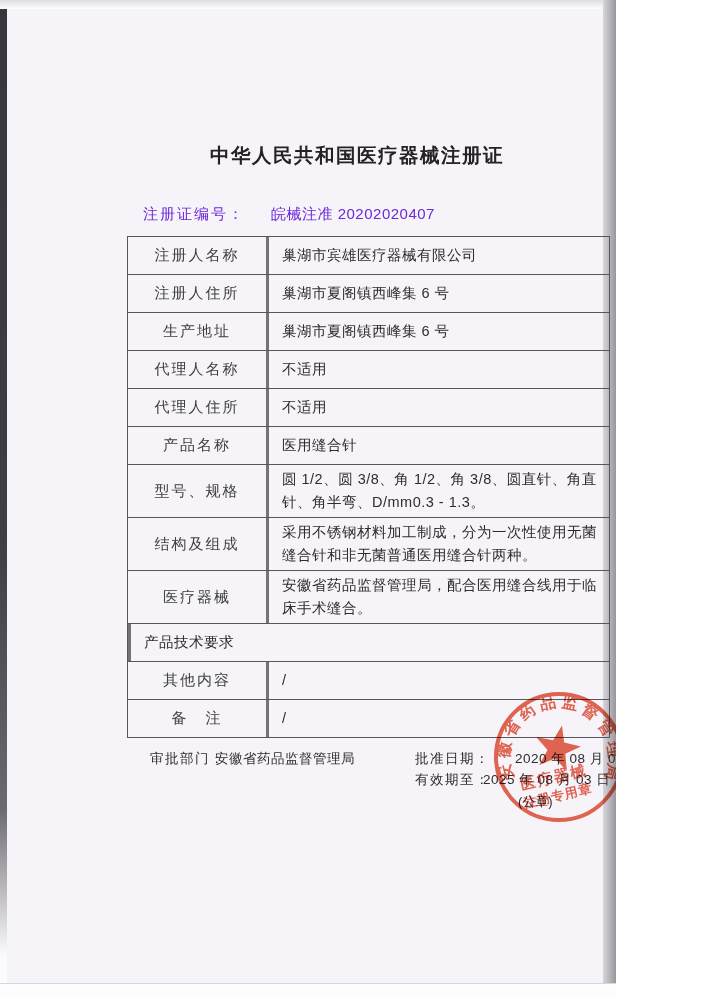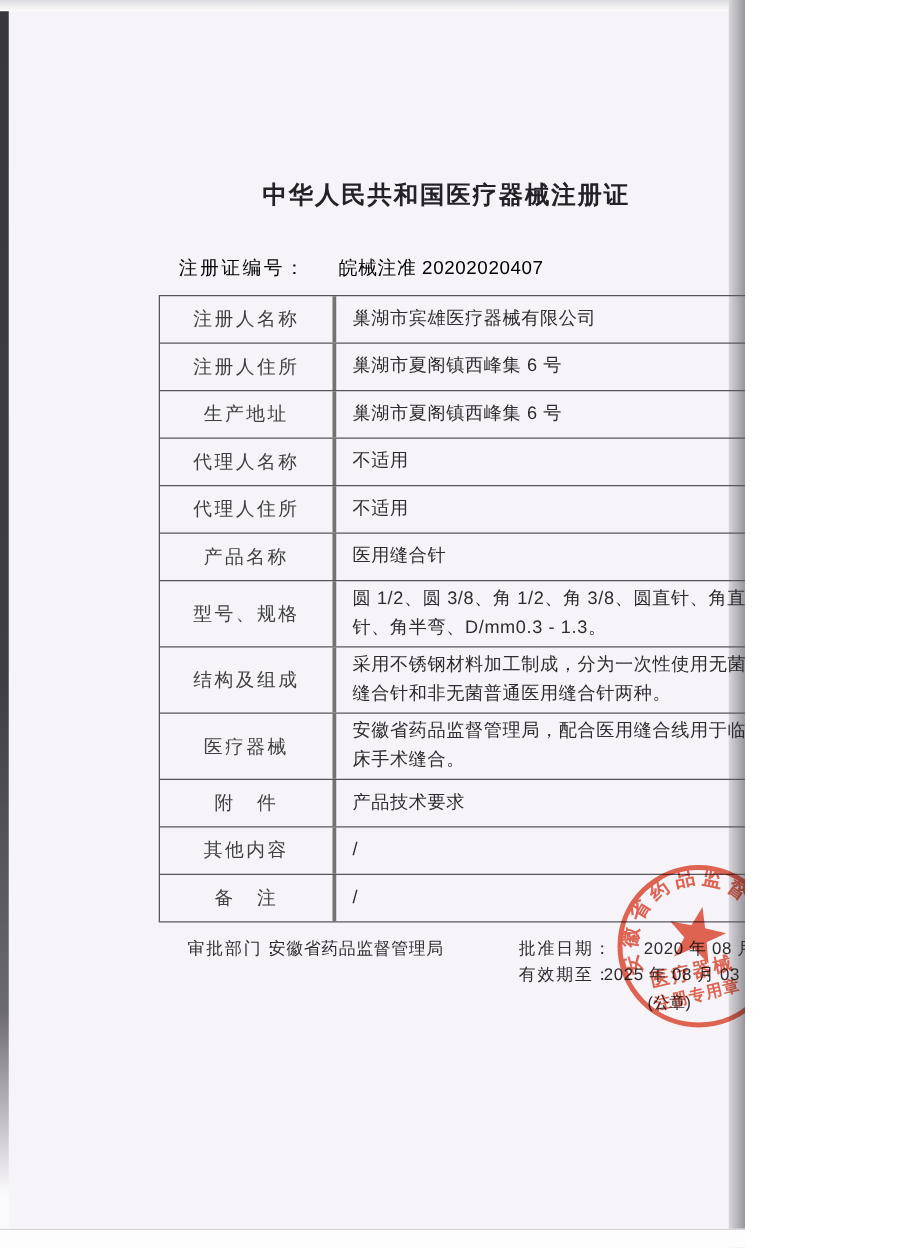--- a/index.html
+++ b/index.html
@@ -1,28 +1,28 @@
 <!DOCTYPE html>
 <html><head>
 <meta charset="utf-8">
 <style>
   html,body{margin:0;padding:0;background:#ffffff;}
   body{width:720px;height:998px;font-family:"Liberation Sans","DejaVu Sans",sans-serif;}
-  .scan{position:relative;width:596px;height:998px;overflow:hidden;background:#fbfafd;}
+  .scan{position:relative;width:596px;height:998px;overflow:hidden;background:#fbfafd;padding-left:20px;}
   .page{position:absolute;left:7px;top:9px;right:13px;bottom:14px;background:#f6f4f9;}
   .edge-top{position:absolute;top:0;left:0;right:0;height:9px;background:linear-gradient(#dddce0,#fdfdfd);}
   .edge-left{position:absolute;top:9px;left:0;width:7px;height:976px;
     background:linear-gradient(to bottom,#39373e 0%,#403e45 55%,#6c6a71 82%,rgba(190,188,194,0) 97%);}
   .edge-right{position:absolute;top:0;right:0;width:13px;height:100%;
     background:linear-gradient(to right,#d8d6da,#98969b);}
   .edge-bottom{position:absolute;bottom:0;left:0;right:0;height:14px;background:#fdfdfe;
     border-top:1px solid #d8d6da;}
   .title{position:absolute;left:0;top:142px;width:714px;text-align:center;
     font-size:19.5px;font-weight:bold;letter-spacing:1.5px;color:#242226;}
-  .regline{position:absolute;top:205px;left:0;width:720px;height:20px;font-size:15px;color:#000000;}
+  .regline{position:absolute;top:205px;left:0;width:720px;height:20px;font-size:15px;color:#6d28d9;}
   .regline .lbl{position:absolute;left:143px;letter-spacing:2px;}
   .regline .val{position:absolute;left:271px;letter-spacing:0.5px;}
   .cert-table{position:absolute;left:127px;top:236px;width:481px;border:1px solid #59565b;
     background:rgba(255,255,255,0.0);}
   .t-row{display:flex;min-height:37px;border-top:1px solid #59565b;}
   .t-row:first-child{border-top:none;}
   .t-label{flex:0 0 138px;display:flex;align-items:center;justify-content:center;
     font-size:15px;letter-spacing:2px;color:#404040;text-align:center;}
   .t-value{flex:1;border-left:3px solid #737373;display:flex;align-items:center;
     padding:3px 8px 3px 13px;font-size:14.5px;line-height:23px;letter-spacing:0.5px;color:#2e2c2e;}
@@ -87,21 +87,20 @@
       </div>
       <div class="t-row">
         <div class="t-label">结构及组成</div>
         <div class="t-value">采用不锈钢材料加工制成，分为一次性使用无菌缝合针和非无菌普通医用缝合针两种。</div>
       </div>
       <div class="t-row">
         <div class="t-label">医疗器械</div>
         <div class="t-value">安徽省药品监督管理局，配合医用缝合线用于临床手术缝合。</div>
       </div>
       <div class="t-row">
-        <div class="t-label">附　件</div>
         <div class="t-value">产品技术要求</div>
       </div>
       <div class="t-row">
         <div class="t-label">其他内容</div>
         <div class="t-value">/</div>
       </div>
       <div class="t-row">
         <div class="t-label">备　注</div>
         <div class="t-value">/</div>
       </div>

